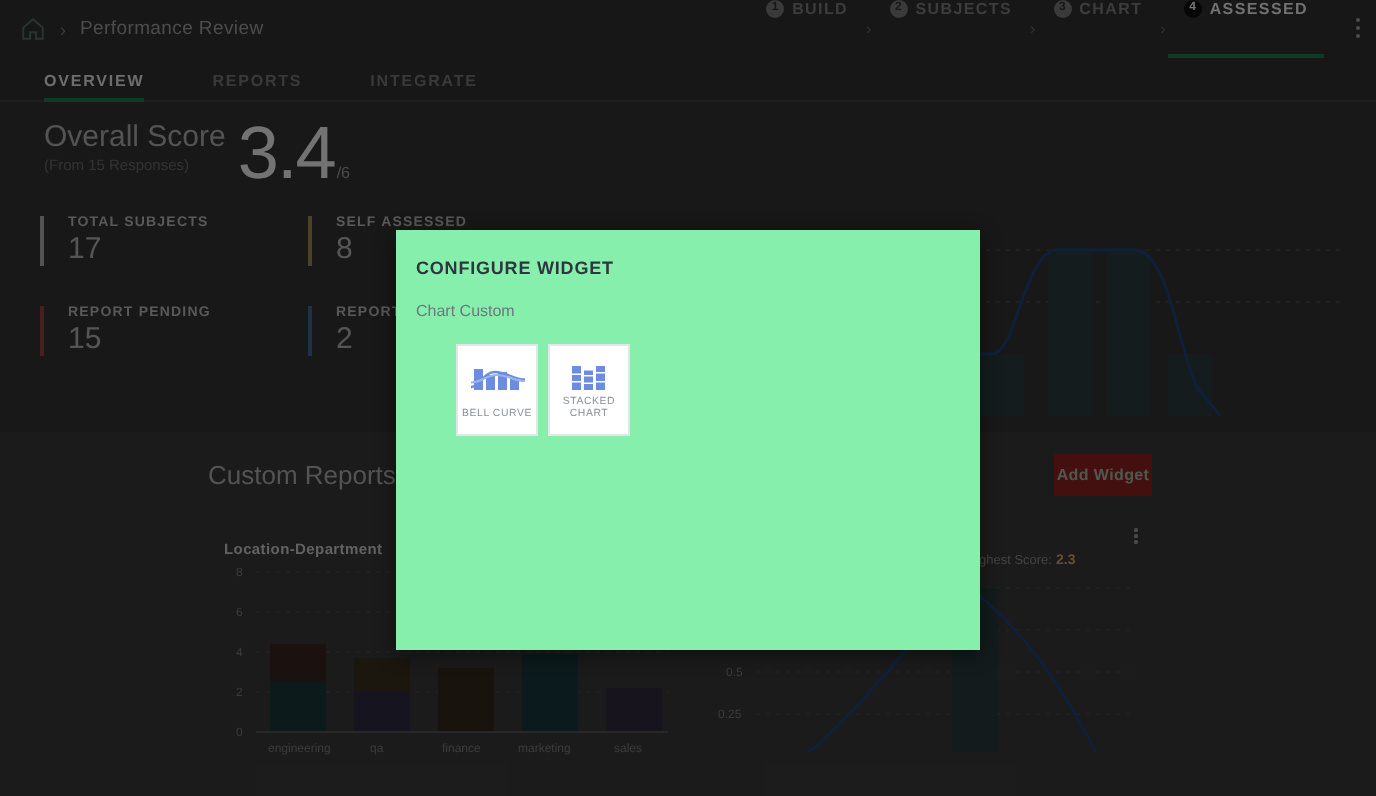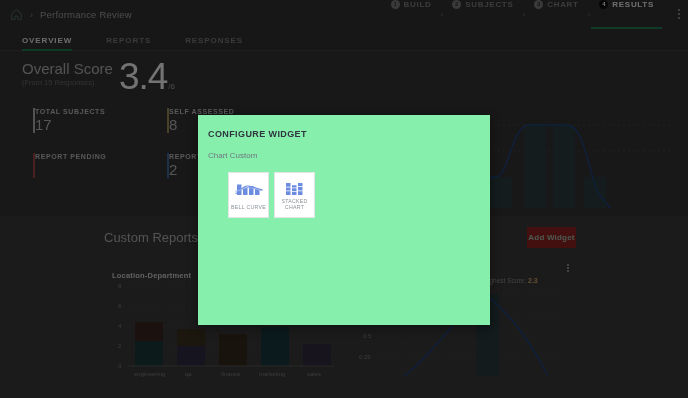--- a/index.html
+++ b/index.html
@@ -63,21 +63,21 @@
   .summary { position: relative; height: 165px; background: #2e2e2e; }
   .score-block { position: absolute; left: 22px; top: 9px; display: flex; align-items: flex-start; }
   .score-text .score-title { font-size: 15px; color: #9a9a9a; line-height: 17px; text-align: right; }
   .score-text .score-sub { font-size: 7.5px; color: #5e5e5e; margin-top: 1px; }
   .score-value { display: flex; align-items: flex-end; margin-left: 6px; }
   .score-number { font-size: 37px; color: #d4d4d4; line-height: 34px; letter-spacing: -1px; }
   .score-denom { font-size: 8px; color: #8a8a8a; margin-left: 1px; margin-bottom: 3px; }
 
   .stats { position: absolute; left: 20px; top: 57px; width: 300px;
            display: grid; grid-template-columns: 126px 126px; gap: 20px 8px; }
-  .stat { border-left: 2px solid #666; padding-left: 0; margin-left: 13px; }
+  .stat { border-left: 2px solid #666; padding-left: 12px; }
   .stat-label { font-size: 7px; font-weight: bold; letter-spacing: .6px; color: #a3a3a3; }
   .stat-value { font-size: 15px; color: #9e9e9e; margin-top: 1px; line-height: 17px; }
 
   
   .bell-wrap { position: absolute; left: 352px; top: 2px; width: 330px; height: 155px; }
   .bell-link { position: absolute; left: 352px; top: 195px; font-size: 7.5px; color: #3e5a78; }
 
   .axis-lbl { font-size: 6px; fill: #6d6d6d; font-family: "Liberation Sans", sans-serif; }
 
   
@@ -154,35 +154,35 @@
           <span class="step-label">SUBJECTS</span>
         </div>
         <span class="step-sep">›</span>
         <div class="step">
           <span class="step-num">3</span>
           <span class="step-label">CHART</span>
         </div>
         <span class="step-sep">›</span>
         <div class="step active">
           <span class="step-num">4</span>
-          <span class="step-label">RESULTS</span>
+          <span class="step-label">ASSESSED</span>
         </div>
       </div>
 
       <span class="kebab">
           <i></i>
           <i></i>
           <i></i>
         </span>
     </div>
 
     <div class="tabs">
       <div class="tab active">OVERVIEW</div>
       <div class="tab">REPORTS</div>
-      <div class="tab">RESPONSES</div>
+      <div class="tab">INTEGRATE</div>
     </div>
 
     <div class="summary">
 
       <div class="score-block">
         <div class="score-text">
           <div class="score-title">Overall Score</div>
           <div class="score-sub">(From 15 Responses)</div>
         </div>
         <div class="score-value">
@@ -195,20 +195,21 @@
         <div class="stat" style="border-left-color:#9a9a9a">
           <div class="stat-label">TOTAL SUBJECTS</div>
           <div class="stat-value">17</div>
         </div>
         <div class="stat" style="border-left-color:#8a7a4a">
           <div class="stat-label">SELF ASSESSED</div>
           <div class="stat-value">8</div>
         </div>
         <div class="stat" style="border-left-color:#8a3a3a">
           <div class="stat-label">REPORT PENDING</div>
+          <div class="stat-value">15</div>
         </div>
         <div class="stat" style="border-left-color:#3a5a8a">
           <div class="stat-label">REPORT READY</div>
           <div class="stat-value">2</div>
         </div>
       </div>
 
       <div class="bell-wrap">
         <svg viewBox="0 0 330 155" width="330" height="155">
 

